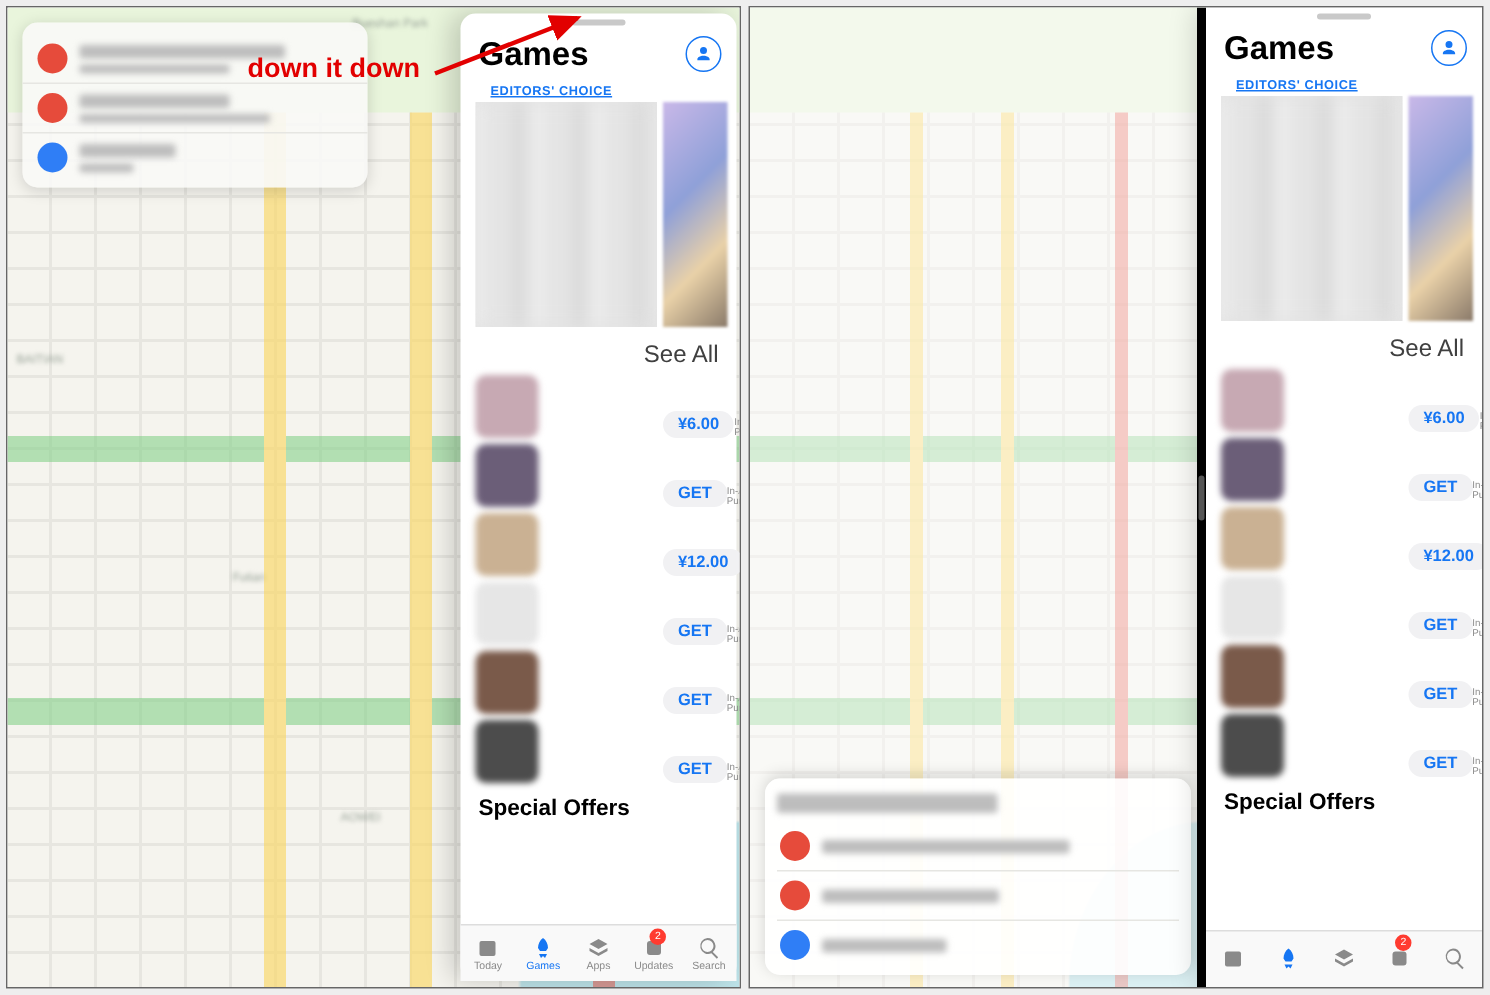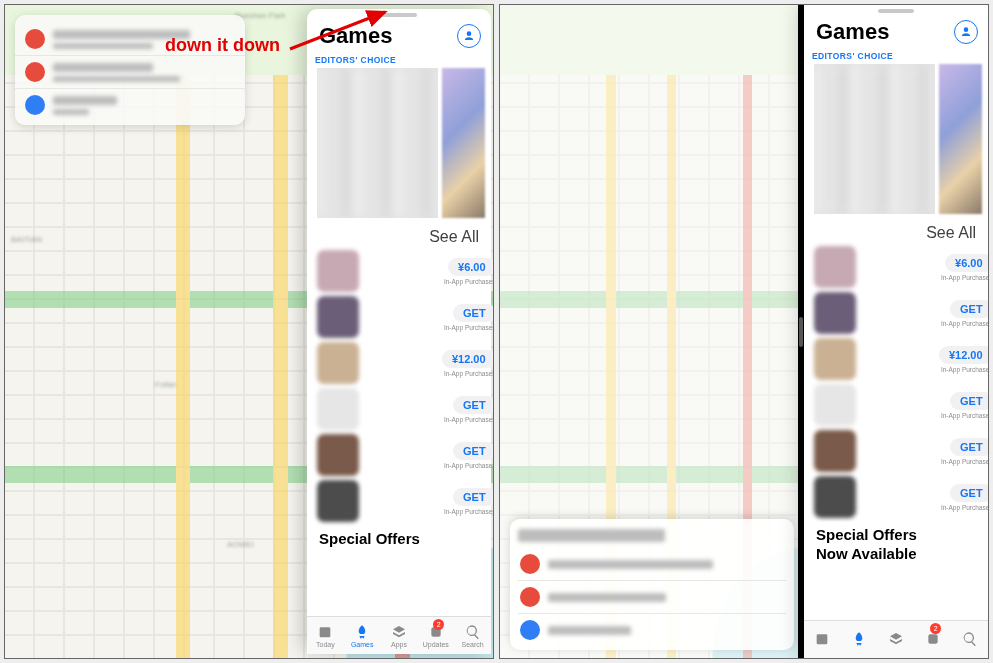--- a/index.html
+++ b/index.html
@@ -129,21 +129,21 @@
   }
   .panel-title { font-size:22px; font-weight:700; }
   .avatar {
     width:24px; height:24px; border-radius:50%;
     border:1.5px solid #1676f3;
     display:flex; align-items:center; justify-content:center;
   }
   .avatar svg { width:14px; height:14px; fill:#1676f3; }
   .editors {
     font-size:8.5px; font-weight:600; color:#1676f3;
-    padding:0 8px 3px; letter-spacing:.4px;
+    padding:0 20px 3px; letter-spacing:.4px;text-decoration:underline;
   }
   .hero {
     margin:0 6px 6px 10px;
     height:150px;
     display:flex; gap:4px;
   }
   .hero-main {
     flex: 0 0 72%;
     background:#e3e3e3;
     border-radius:0;
@@ -175,21 +175,21 @@
   .thumbrow { height:42px; display:flex; gap:4px; align-items:center; }
   .thumb {
     width:42px; height:42px; border-radius:7px; background:#cfcfcf; filter:blur(2px);
     flex:none;
   }
   .thumb.t1{background:#c7a9b3;}
   .thumb.t3{background:#6b5e78;} .thumb.t4{background:#cab193;}
   .thumb.t5{background:#e6e6e6;} .thumb.t6{background:#7a5a4a;}
   .thumb.t7{background:#4c4c4c;}
   .pricecol { flex:1; display:flex; flex-direction:column; gap:4px; align-items:flex-end; }
-  .pricebox { height:42px; display:flex; flex-direction:column; align-items:flex-end; justify-content:center; }
+  .pricebox { height:42px; display:flex; align-items:flex-end; justify-content:center; }
   .pill {
     background:#f1f1f3; color:#1676f3;
     border-radius:12px; padding:3px 10px;
     font-size:11px; font-weight:600;
   }
   .iap { font-size:6.5px; color:#8c8c8c; margin-top:2px; }
   .special {
     font-size:15px; font-weight:700; padding:6px 12px 2px;
   }
   .special2 { font-size:15px; font-weight:700; padding:0 12px 6px; }
@@ -473,21 +473,20 @@
             <span class="pill">GET</span>
             <span class="iap">In-App Purchases</span>
           </div>
         <div class="pricebox">
             <span class="pill">GET</span>
             <span class="iap">In-App Purchases</span>
           </div>
       </div>
     </div>
     <div class="special">Special Offers</div>
-    <div class="special2">Now Available</div>
 
     <div class="tabbar">
       <div class="tab">
         <svg viewBox="0 0 24 24" fill="currentColor">
             <rect x="4" y="5" width="16" height="15" rx="2"></rect>
           </svg>
       </div>
       <div class="tab active">
         <svg viewBox="0 0 24 24" fill="currentColor">
             <path d="M12 2c3 2 5 6 5 10l-2 3h-6l-2-3c0-4 2-8 5-10zm-4 16l2 4 2-2 2 2 2-4H8z"></path>

